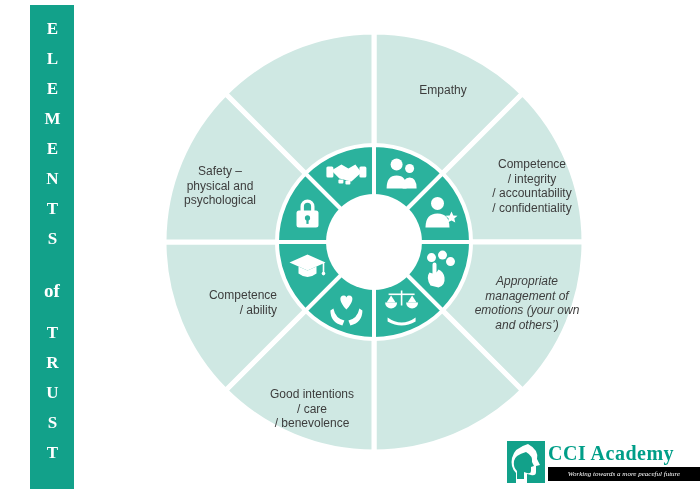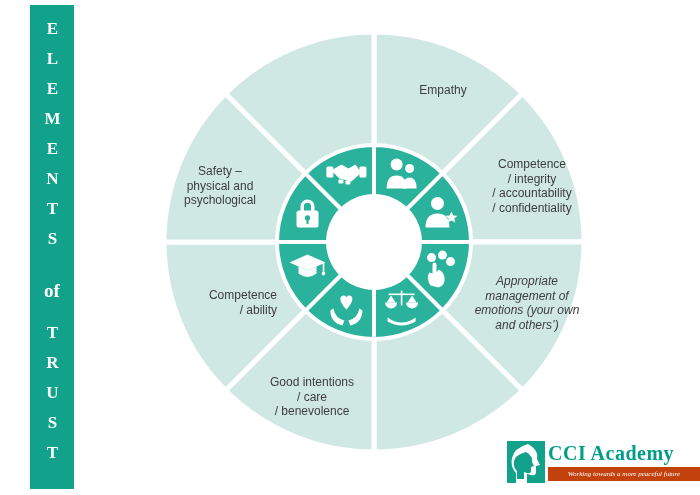--- a/index.html
+++ b/index.html
@@ -35,21 +35,21 @@
 
   
   .logo { position:absolute; left:507px; top:441px; display:flex; align-items:flex-start; }
   .logo-mark { display:block; }
   .logo-right { margin-left:3px; }
   .logo-name {
     font-family:"Liberation Serif", serif; font-weight:bold; font-size:20px;
     color:#009e88; line-height:24px; letter-spacing:0.5px;
   }
   .logo-tagline-bar {
-    margin-top:2px; background:#c2410c; height:14px; width:152px;
+    margin-top:2px; background:#000000; height:14px; width:152px;
     display:flex; align-items:center; justify-content:center;
   }
   .logo-tagline {
     color:#ffffff; font-size:7px; font-style:italic; font-family:"Liberation Serif", serif;
     white-space:nowrap;
   }
 </style>
 </head>
 <body>
 
@@ -150,21 +150,21 @@
     
     <div class="seg-label" style="left:249px; top:76px; width:110px;">Empathy</div>
     <div class="seg-label" style="left:333px; top:150px; width:120px;">Competence
 / integrity
 / accountability
 / confidentiality</div>
     <div class="seg-label" style="left:321px; top:267px; width:134px;font-style:italic;">Appropriate
 management of
 emotions (your own
 and others’)</div>
-    <div class="seg-label" style="left:118px; top:368px; width:110px;">Good intentions
+    <div class="seg-label" style="left:118px; top:380px; width:110px;">Good intentions
 / care
 / benevolence</div>
     <div class="seg-label" style="left:28px; top:281px; width:110px;text-align:right;">Competence
 / ability</div>
     <div class="seg-label" style="left:26px; top:157px; width:110px;">Safety –
 physical and
 psychological</div>
   </div>
 
   <div class="logo">

